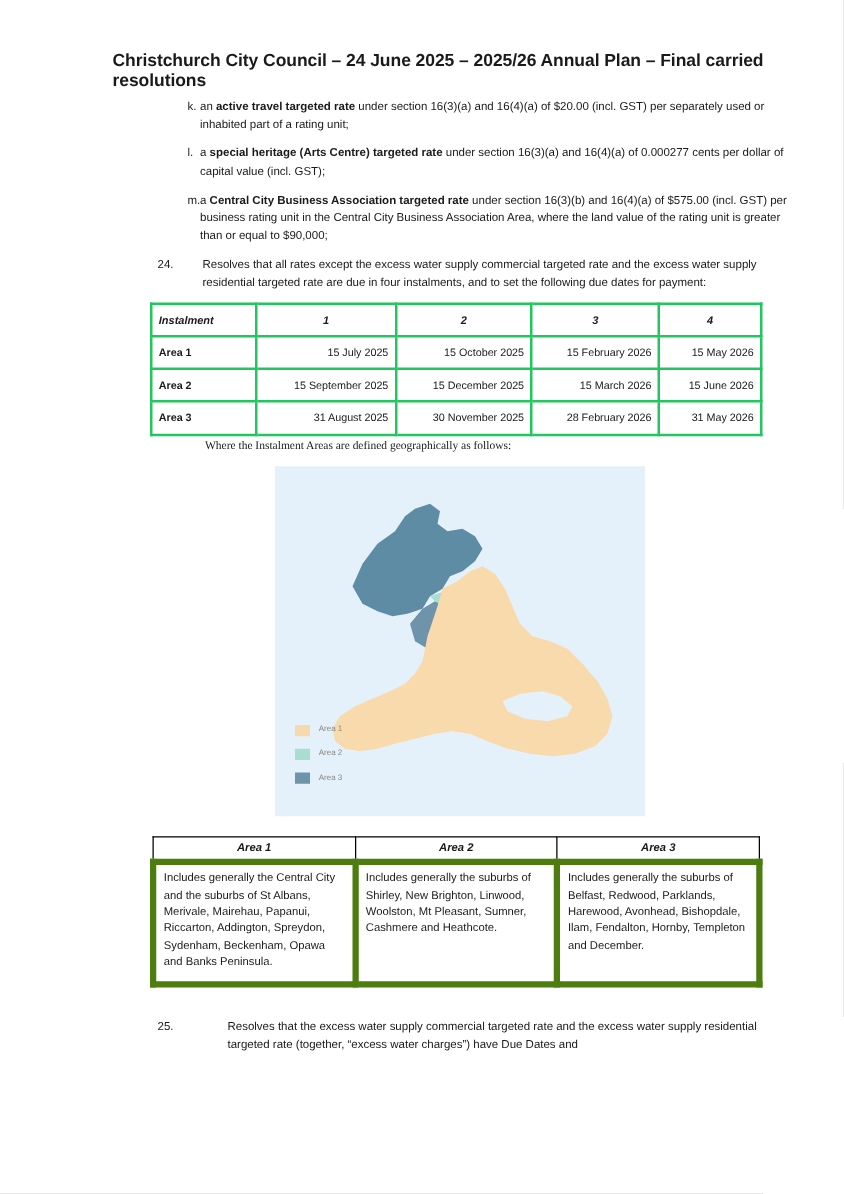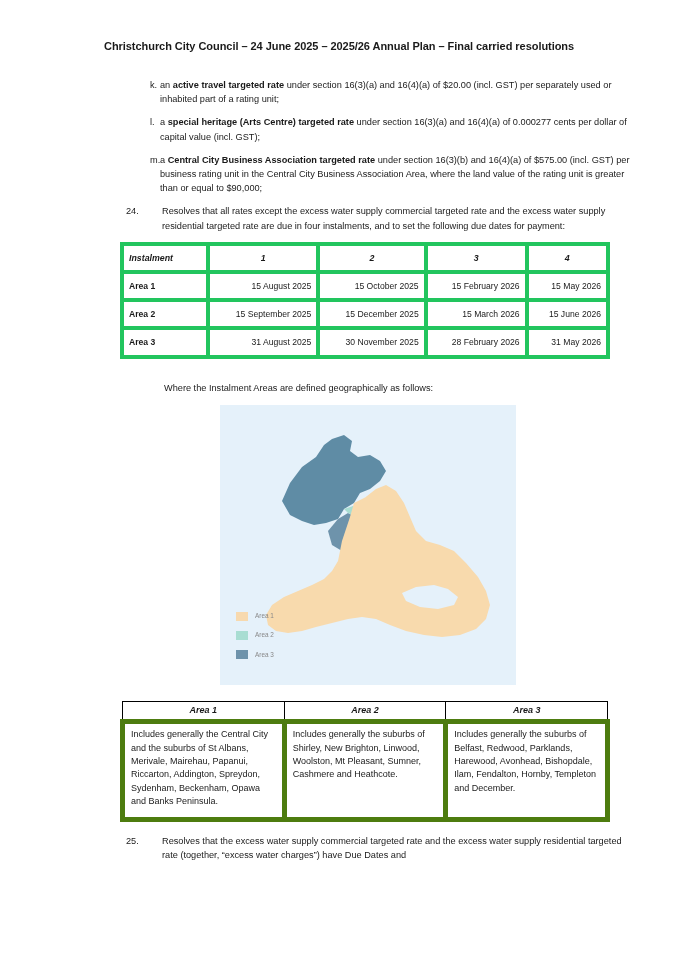--- a/index.html
+++ b/index.html
@@ -12,23 +12,23 @@
     height: 955px;
     background: #ffffff;
     position: relative;
     font-family: "Liberation Sans", sans-serif;
     color: #1a1a1a;
     overflow: hidden;
   }
   .header {
     position: absolute;
     top: 40px;
-    left: 104px;
+    left: 90px;
     right: 60px;
-    font-size: 11px;
+    font-size: 14px;
     font-weight: bold;
     letter-spacing: -0.05px;
   }
   .content {
     position: absolute;
     top: 78px;
     left: 120px;
     width: 510px;
     font-size: 9.2px;
     line-height: 14.2px;
@@ -56,21 +56,21 @@
 
   
   .tbl-instalment {
     border-collapse: collapse;
     margin-top: 6px;
     margin-left: 0px;
     width: 490px;
     font-size: 8.6px;
   }
   .tbl-instalment td, .tbl-instalment th {
-    border: 4px solid #22c55e;
+    border: 2px solid #22c55e;
     padding: 5px 5px;
     height: 14px;
   }
   .tbl-instalment th {
     font-style: italic;
     font-weight: bold;
     text-align: center;
     font-size: 8.8px;
   }
   .tbl-instalment th:first-child {
@@ -79,23 +79,23 @@
   .tbl-instalment td.area {
     font-weight: bold;
     text-align: left;
     width: 72px;
   }
   .tbl-instalment td.date {
     text-align: right;
   }
 
   .where-line {
-    margin-top: 22px;
     margin-left: 44px;
     font-size: 9.2px;
+    font-family: Liberation Serif, serif;
   }
 
   
   .map-wrap {
     margin-top: 10px;
     margin-left: 100px;
     width: 296px;
     height: 280px;
     background: #e8f3fb;
     position: relative;
@@ -136,21 +136,22 @@
     padding: 2px 4px;
     font-size: 9px;
   }
   .tbl-areas td {
     border: 5px solid #4d7c0f;
     vertical-align: top;
     padding: 4px 6px 8px 6px;
     width: 33.33%;
   }
   .tail {
-    margin-top: 12px;
+    margin-top: 24px;
+    gap: 20px;
   }
 </style>
 </head>
 <body>
 
 <div class="page">
 
   <div class="header">Christchurch City Council – 24 June 2025 – 2025/26 Annual Plan – Final carried resolutions</div>
 
   <div class="content">
@@ -187,21 +188,21 @@
           <th>Instalment</th>
           <th>1</th>
           <th>2</th>
           <th>3</th>
           <th>4</th>
         </tr>
       </thead>
       <tbody>
         <tr>
           <td class="area">Area 1</td>
-          <td class="date">15 August 2025</td>
+          <td class="date">15 July 2025</td>
           <td class="date">15 October 2025</td>
           <td class="date">15 February 2026</td>
           <td class="date">15 May 2026</td>
         </tr>
         <tr>
           <td class="area">Area 2</td>
           <td class="date">15 September 2025</td>
           <td class="date">15 December 2025</td>
           <td class="date">15 March 2026</td>
           <td class="date">15 June 2026</td>

